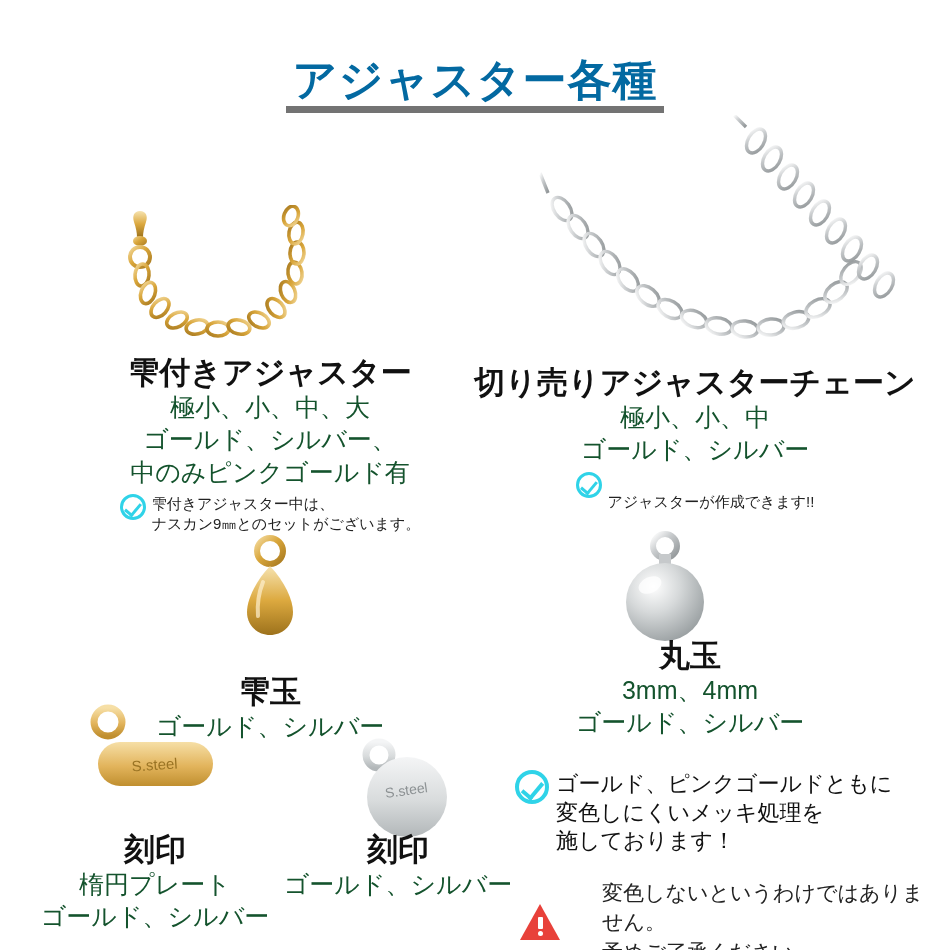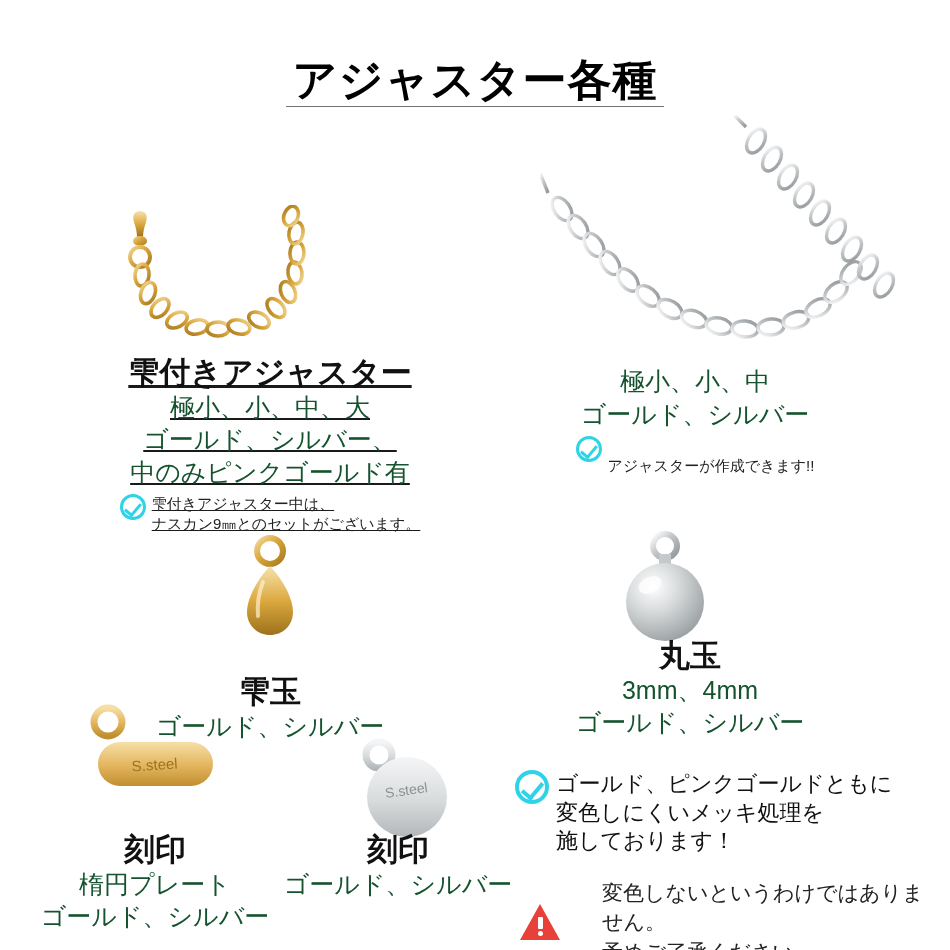--- a/index.html
+++ b/index.html
@@ -29,22 +29,22 @@
     width: 950px;
     text-align: center;
   }
   .title {
     display: inline-block;
     font-size: 44px;
     font-weight: bold;
     letter-spacing: 1px;
     line-height: 1.1;
     padding: 0 6px 2px 6px;
-    border-bottom: 1px solid #737373;
-    color: #000000;
+    border-bottom: 7px solid #737373;
+    color: #0369a1;
   }
 
   
   .center {
     text-align: center;
   }
   .h-label {
     font-size: 31px;
     font-weight: bold;
     line-height: 1.15;
@@ -142,21 +142,21 @@
     position: absolute;
     left: 17.5px;
     top: 27px;
     width: 5px;
     height: 5px;
     background: #ffffff;
     border-radius: 50%;
   }
 
   
-  #adjuster-drop-block { position: absolute; top: 355px; left: 60px; width: 420px; text-decoration: underline; }
+  #adjuster-drop-block { position: absolute; top: 355px; left: 60px; width: 420px; }
   #adjuster-chain-block { position: absolute; top: 365px; left: 460px; width: 470px; }
   #drop-bead-block { position: absolute; top: 638px; left: 100px; width: 340px; margin-top: 36px; }
   #round-bead-block { position: absolute; top: 638px; left: 500px; width: 380px; }
   #oval-plate-block { position: absolute; top: 832px; left: 20px; width: 270px; }
   #round-plate-block { position: absolute; top: 832px; left: 268px; width: 260px; }
   #plating-note-block { position: absolute; top: 770px; left: 515px; width: 420px; }
   #warn-note-block { position: absolute; top: 878px; left: 520px; width: 420px; }
 
   
   .art { position: absolute; }
@@ -327,20 +327,21 @@
     <div class="tiny-note-wrap">
       <span class="check-icon"></span>
       <span class="note">
         <span>雫付きアジャスター中は、</span><br>
         <span>ナスカン9㎜とのセットがございます。</span>
       </span>
     </div>
   </div>
 
   <div id="adjuster-chain-block" class="center">
+    <div class="h-label">切り売りアジャスターチェーン</div>
     <div class="sub">極小、小、中</div>
     <div class="sub">ゴールド、シルバー</div>
     <div class="tiny-note-wrap">
       <span class="check-icon"></span>
       <span class="note">
         <br>
         <span>アジャスターが作成できます!!</span>
       </span>
     </div>
   </div>

